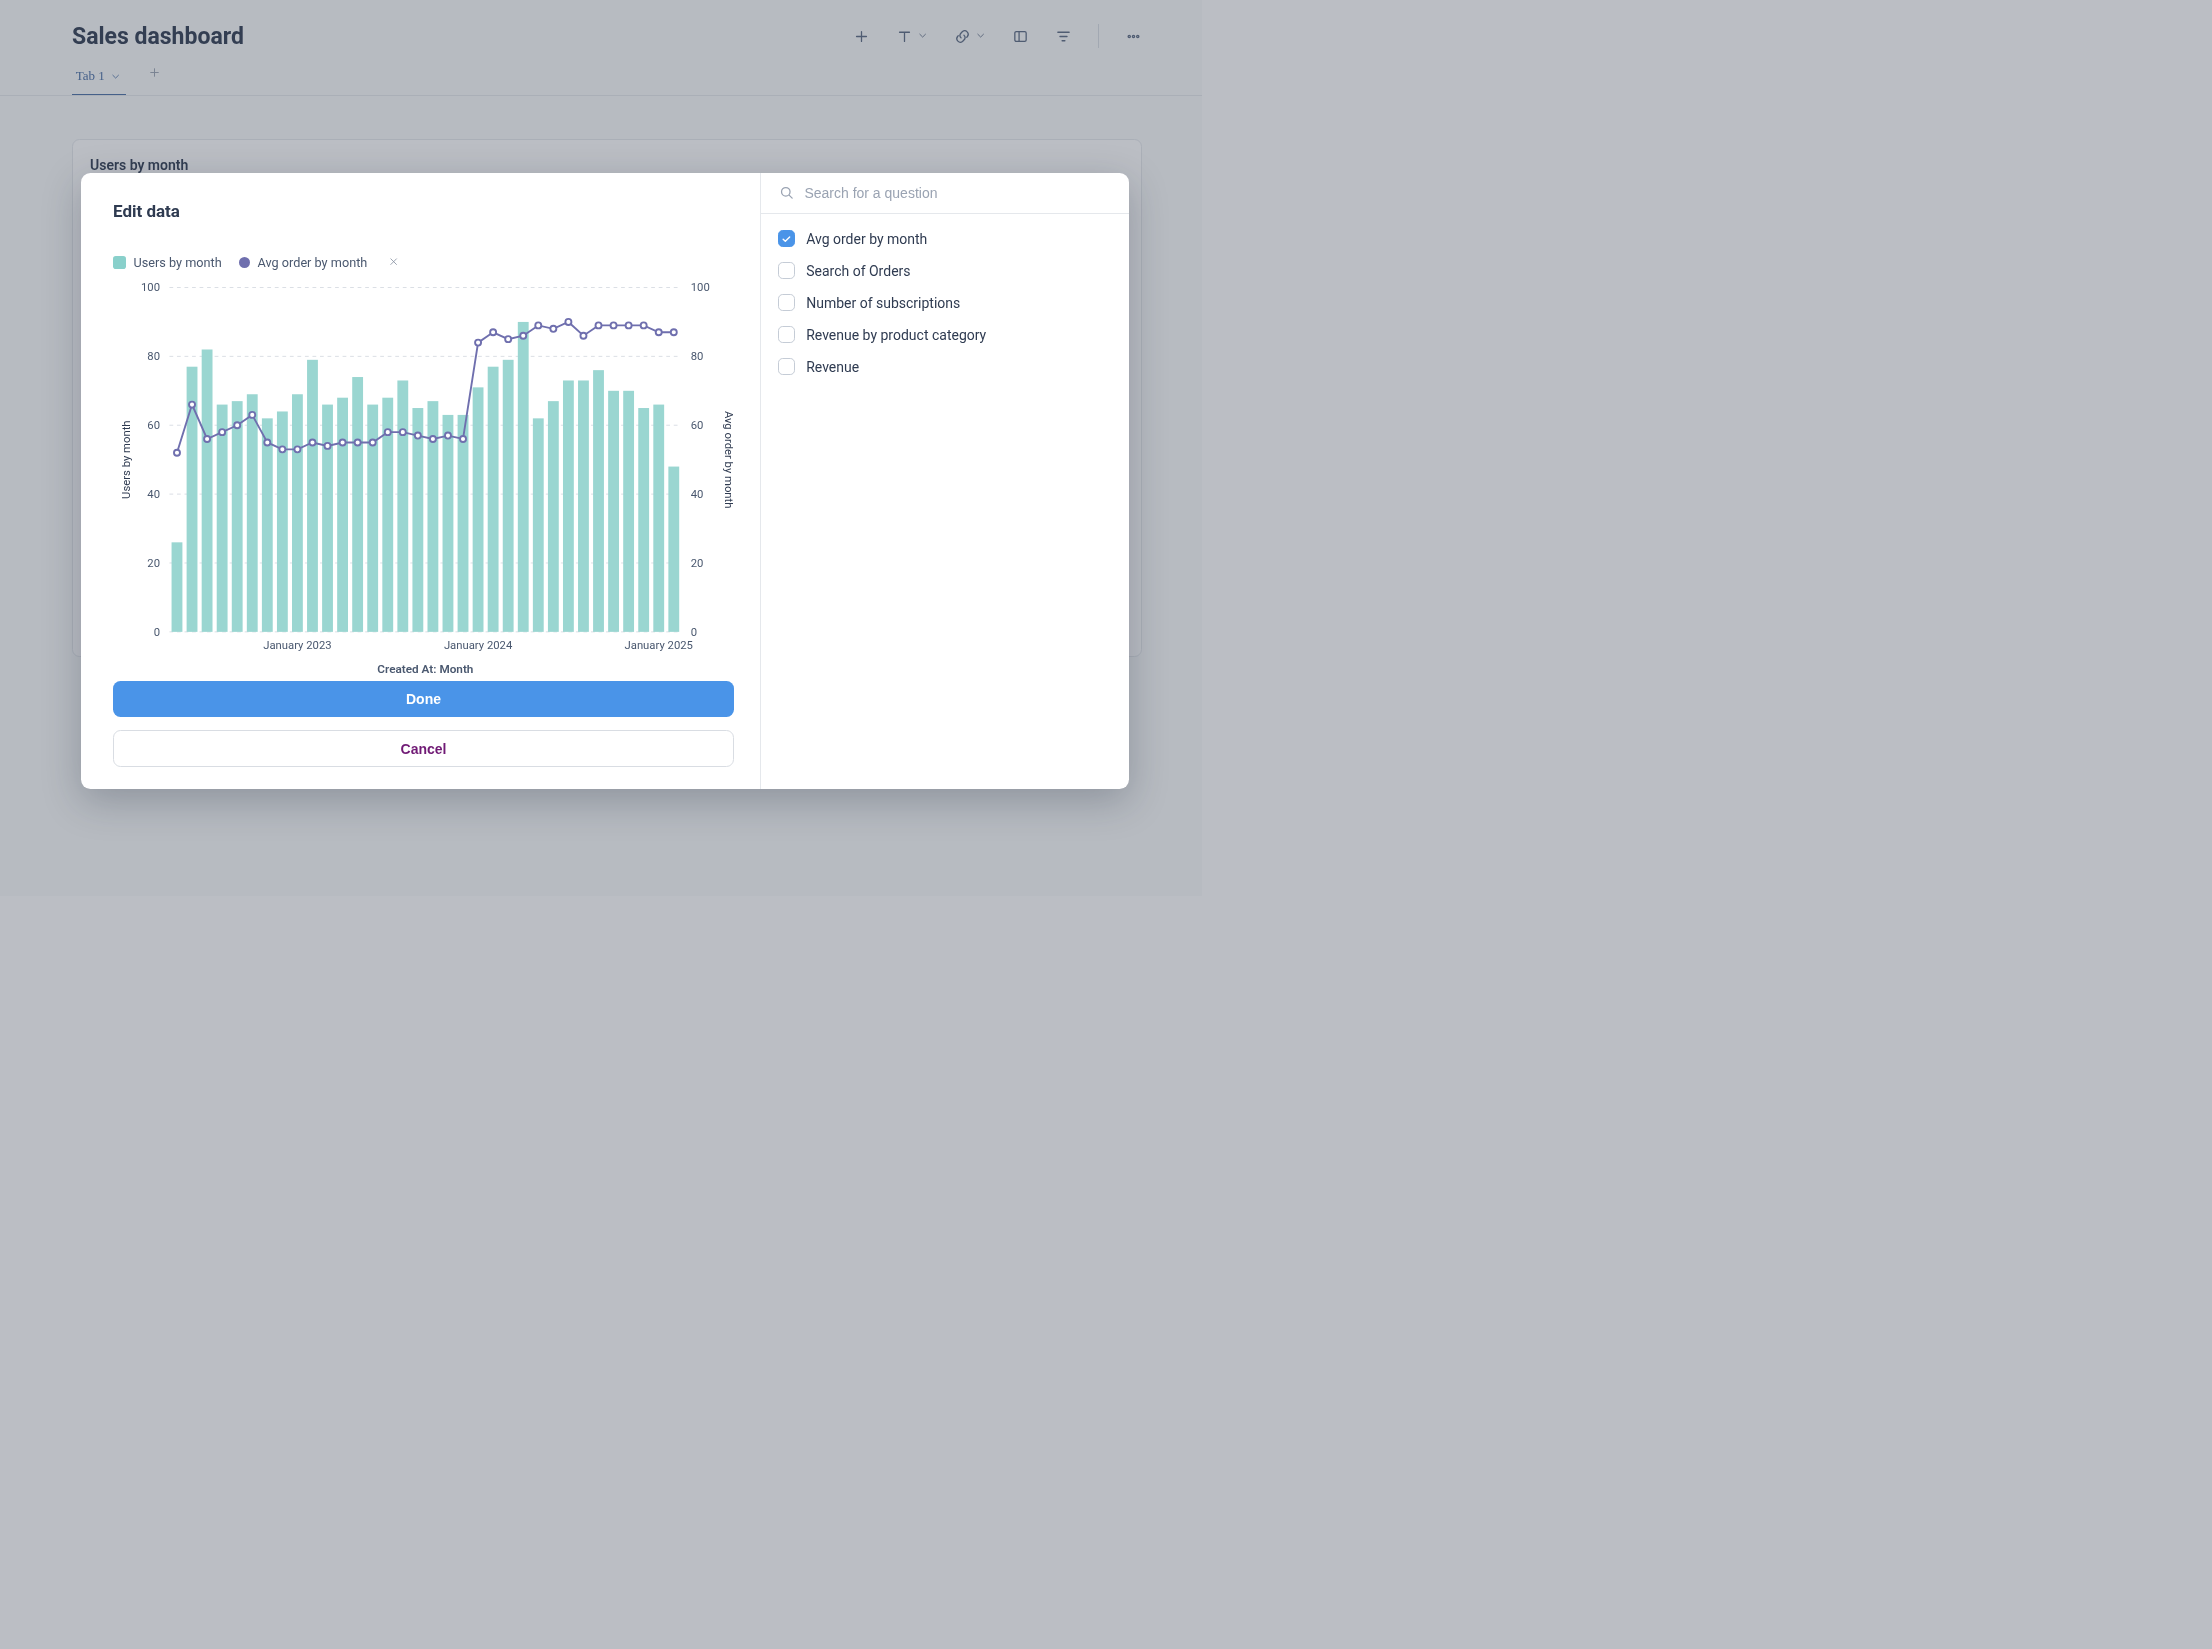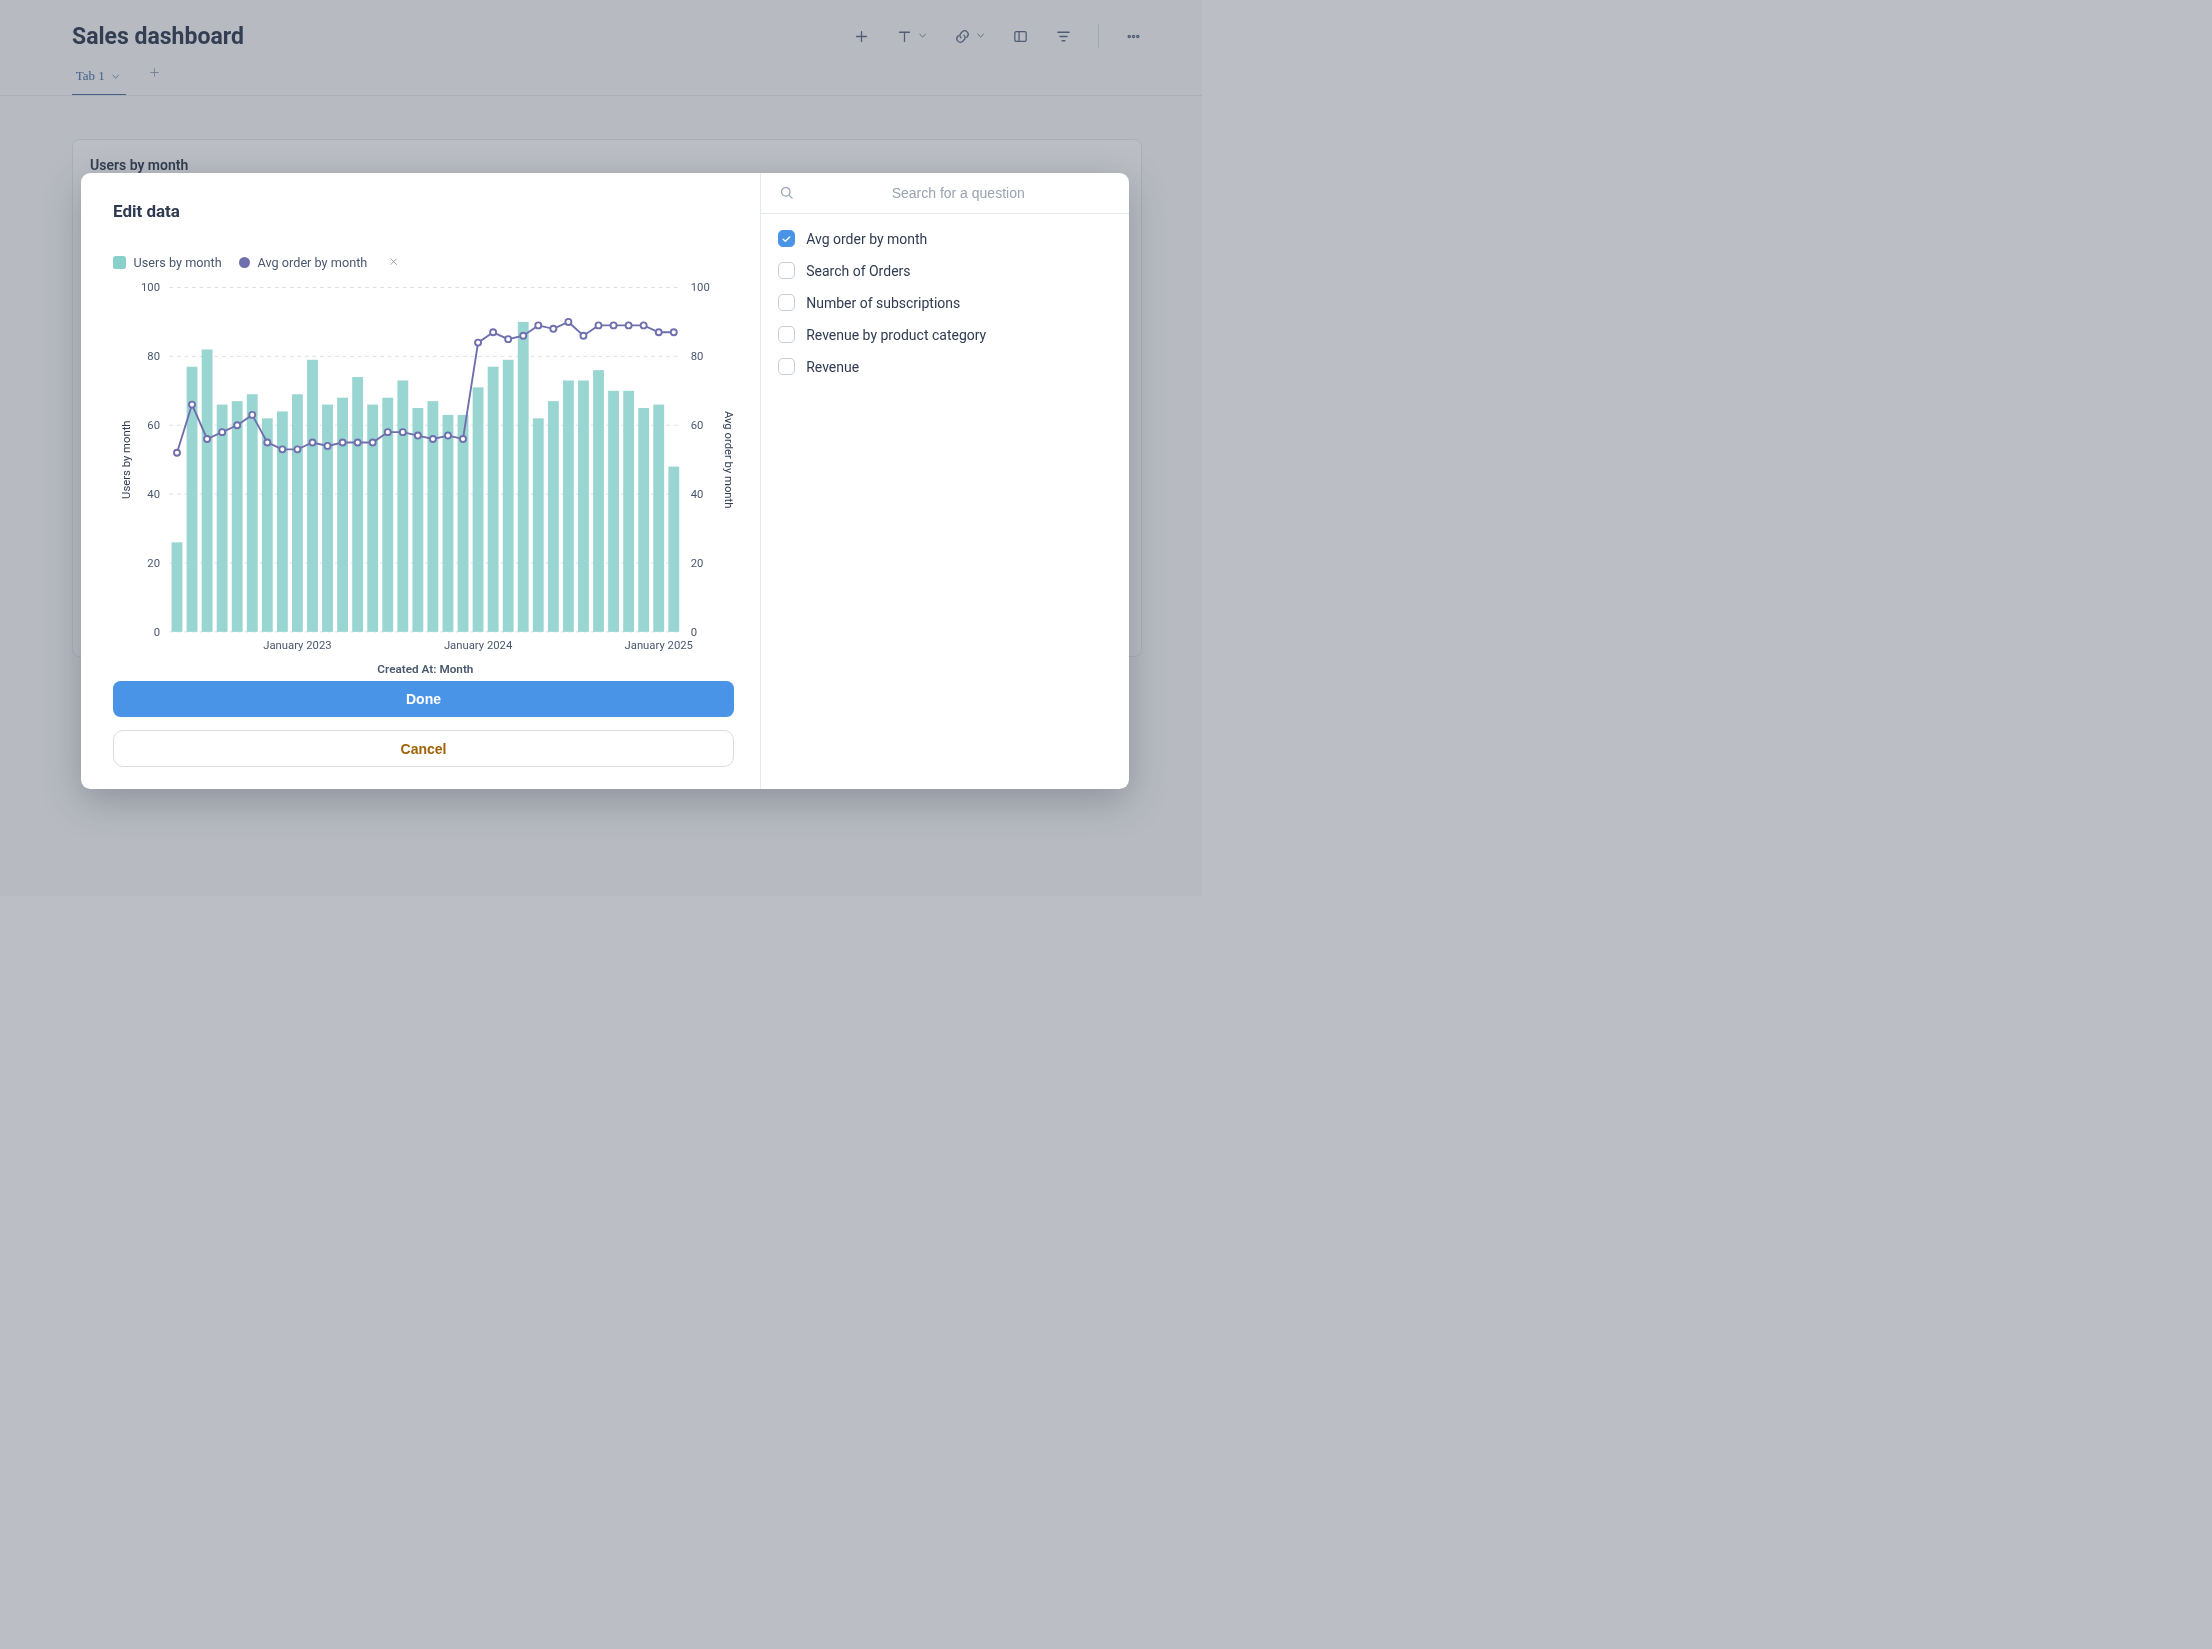--- a/index.html
+++ b/index.html
@@ -140,34 +140,33 @@
   }
   .btn {
     padding: 9.4px 21px;
     border-radius: 7.5px;
     font-size: 14px;
     font-weight: 600;
     cursor: pointer;
     border: 0.9px solid transparent;
   }
   .btn-primary { background: #4a94e8; color: #fff; }
-  .btn-secondary { background: #fff; color: #a16207; border-color: #d9dde3; border-radius: 10px; }
+  .btn-secondary { background: #fff; color: #701a75; border-color: #d9dde3; }
 
   
   .search-row {
     display: flex; align-items: center; gap: 9.4px;
     padding: 11.3px 17px;
     border-bottom: 0.9px solid #e5e8ec;
   }
   .search-input {
     border: none; outline: none;
     font-size: 14px;
     color: #2f3b51;
     flex: 1;
-    text-align: center;
   }
   .search-input::placeholder { color: #9aa3b2; }
 
   .option-list {
     padding: 9.4px 5.6px;
     display: flex; flex-direction: column;
   }
   .opt {
     display: flex; align-items: center; gap: 11.3px;
     padding: 7.5px 11.3px;

